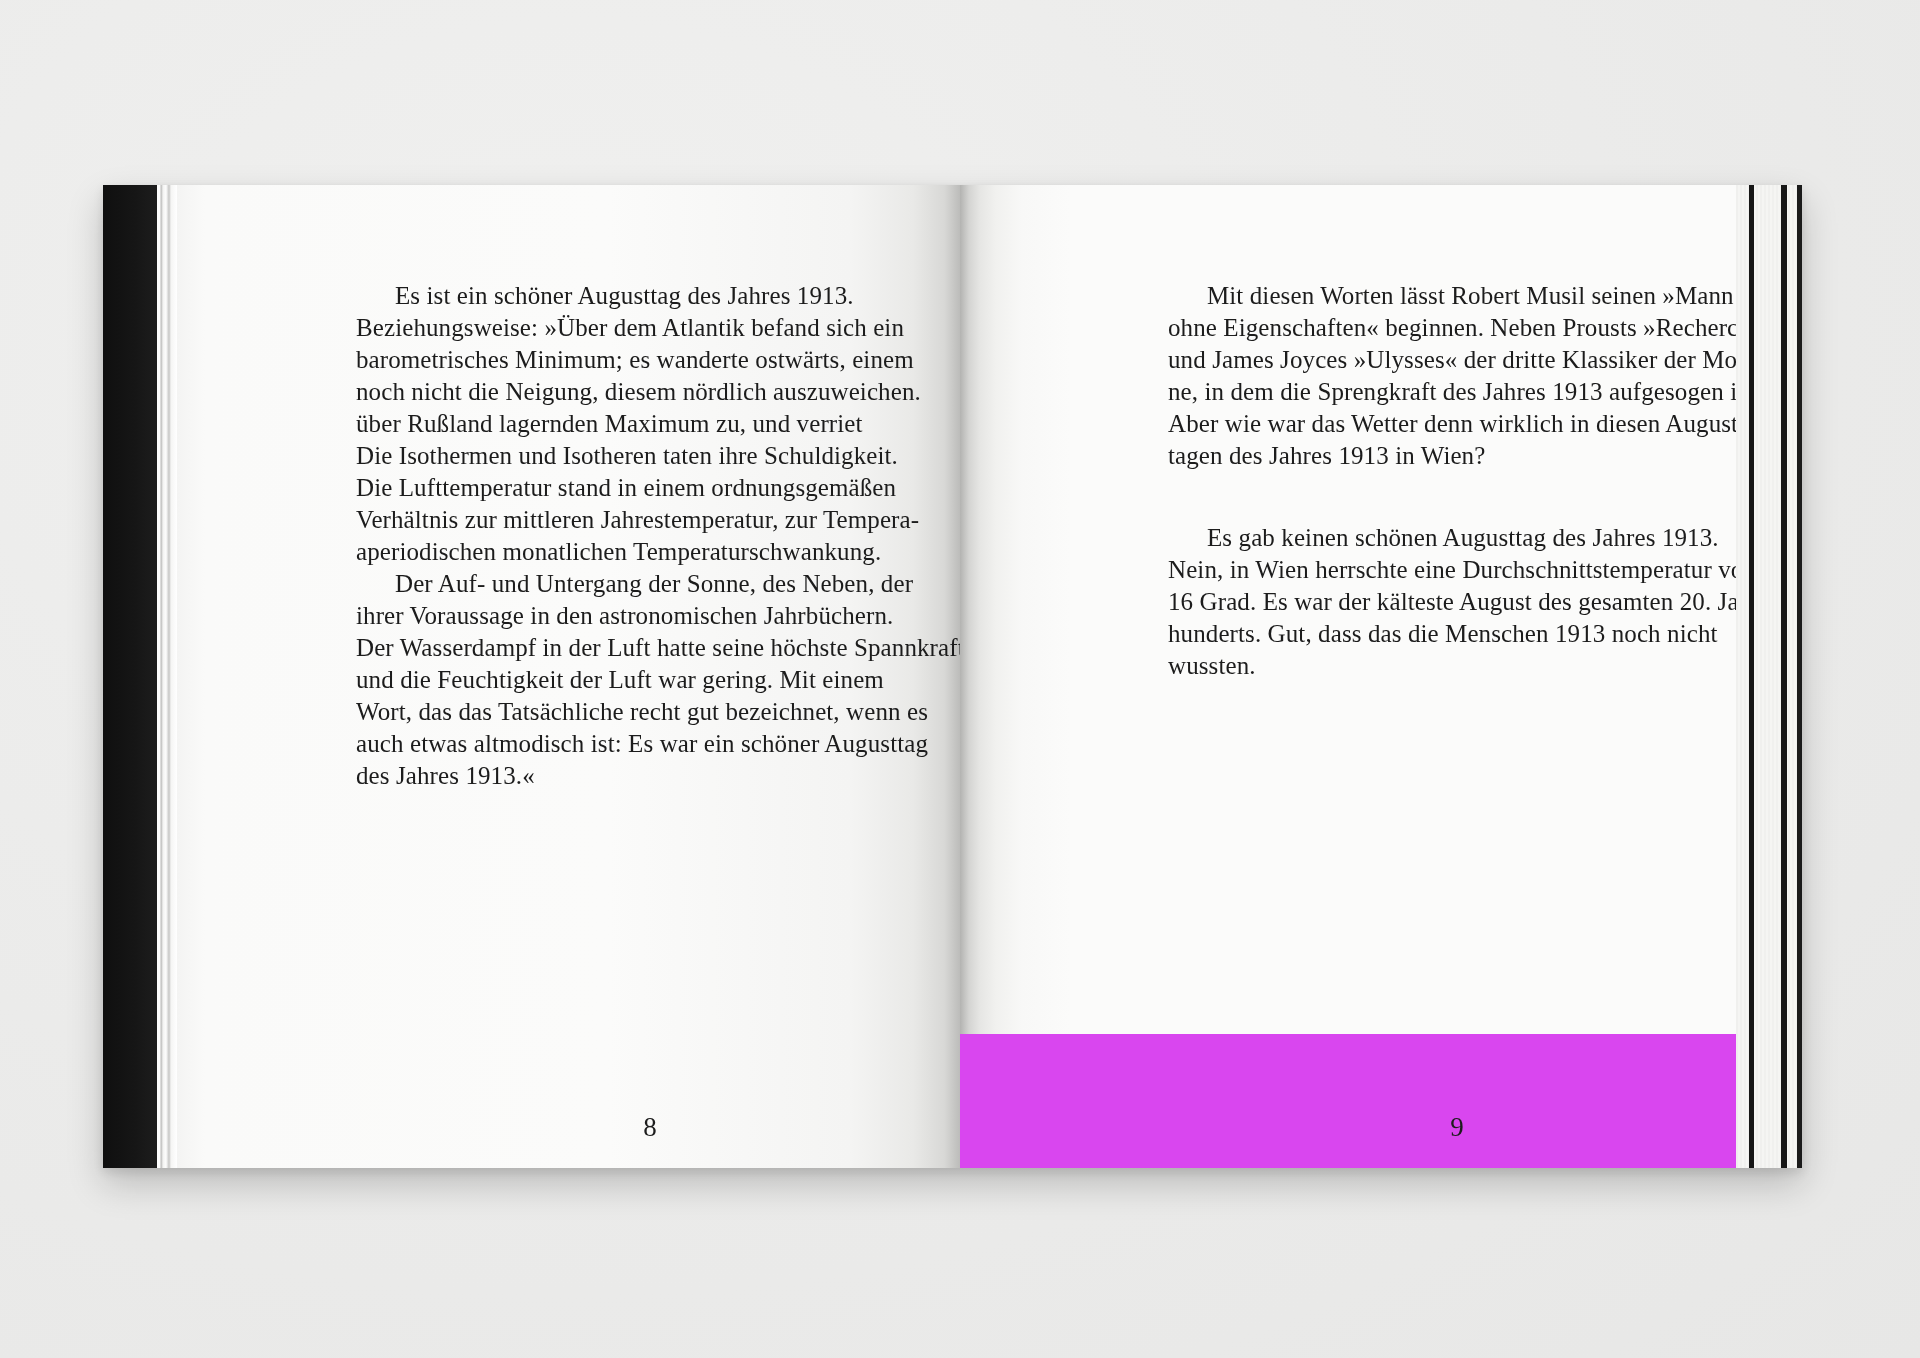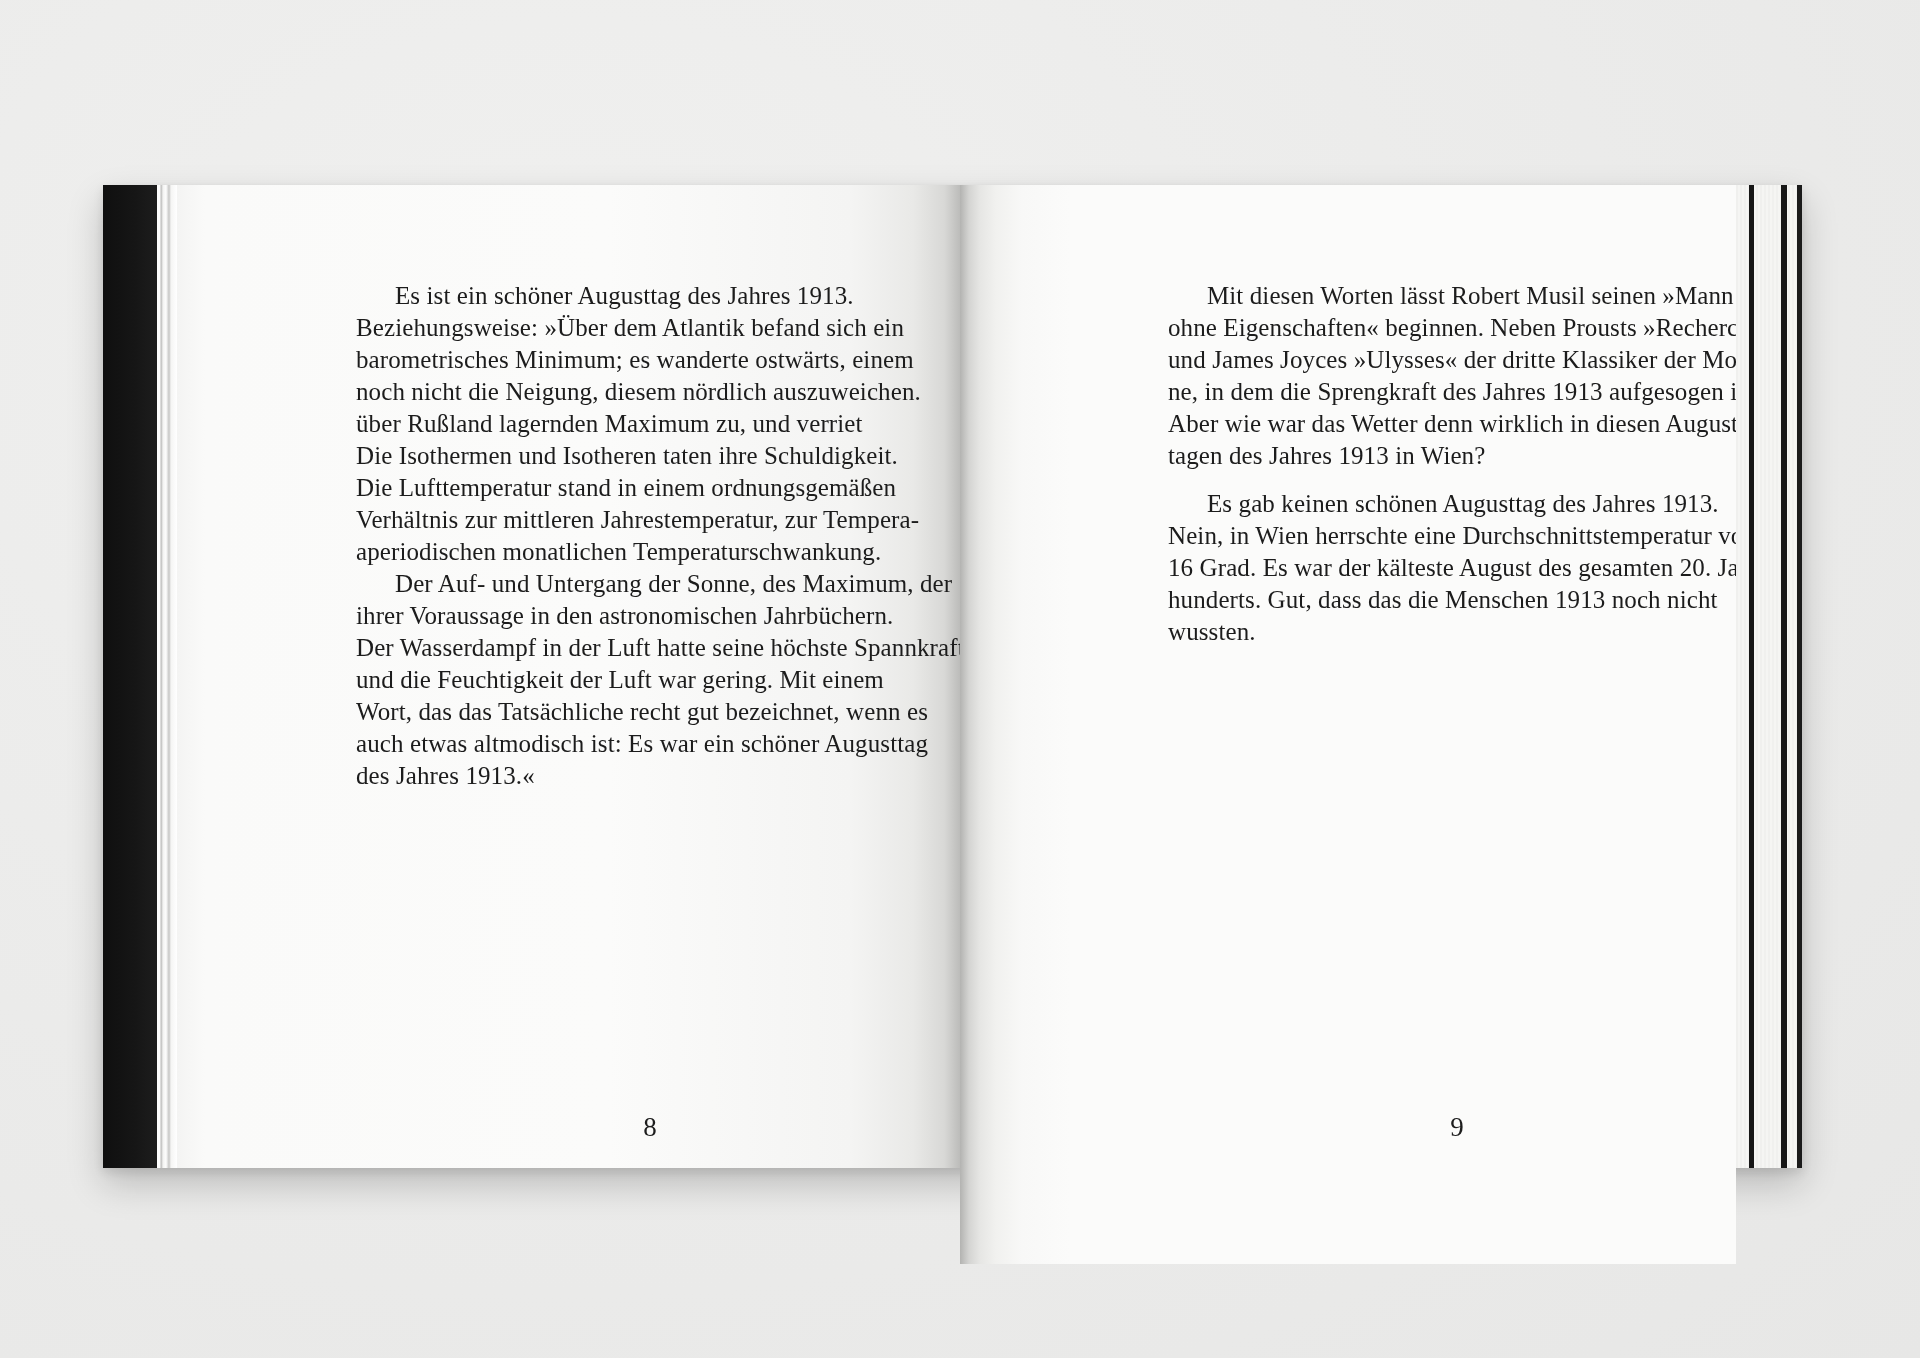--- a/index.html
+++ b/index.html
@@ -26,21 +26,21 @@
       #fdfdfd 0px, #fdfdfd 3px, #b9b9b8 4px, #f2f2f1 6px,
       #fdfdfd 9px, #c6c6c5 12px, #f5f5f4 14px, #ffffff 20px);
   }
   .page-left {
     position: absolute; left: 74px; top: 0; width: 783px; height: 983px;
     background: linear-gradient(90deg,
       #f4f4f3 0px, #fafaf9 28px, #fbfbfa 55%, #f4f4f3 86%,
       #e9e9e7 94%, #d8d8d6 98%, #bcbcba 100%);
   }
   .page-right {
-    position: absolute; left: 857px; top: 0; width: 776px; height: 1079px;
+    position: absolute; left: 857px; top: 0; width: 776px; height: 849px;
     background: linear-gradient(90deg,
       #b3b3b1 0px, #d4d4d2 9px, #e6e6e4 20px, #f1f1ef 36px,
       #f8f8f7 62px, #fbfbfa 110px, #fbfbfa 100%);
   }
   .edges-right {
     position: absolute; left: 1633px; top: 0; width: 66px; height: 983px;
     background: repeating-linear-gradient(90deg,
       #f0f0ee 0px, #f0f0ee 1.6px, #cdcdcb 1.6px, #cdcdcb 2.4px, #f5f5f3 2.4px, #f5f5f3 4px);
   }
   .edge-bar { position: absolute; top: 0; height: 983px; background: #161616; }
@@ -50,21 +50,21 @@
 
   .text-column {
     position: absolute; top: 95px;
     color: #1c1c1c; font-size: 25px; line-height: 32px;
     letter-spacing: 0.1px;
   }
   .col-left  { left: 179px; width: 588px; }   
   .col-right { left: 208px; width: 578px; }   
   .line { height: 32px; white-space: nowrap; }
   .line.indent { padding-left: 39px; }
-  .spaced .paragraph + .paragraph { margin-top: 16px; }
+  .spaced .paragraph + .paragraph { margin-top: 50px; }
 
   .page-number {
     position: absolute; top: 925px; height: 34px;
     color: #1d1d1d; font-size: 27px; line-height: 34px; text-align: center;
   }
   .num-left  { left: 179px; width: 588px; }
   .num-right { left: 208px; width: 578px; }
 </style>
 </head>
 <body>
@@ -82,21 +82,21 @@
             <div class="line">Beziehungsweise: »Über dem Atlantik befand sich ein</div>
             <div class="line">barometrisches Minimum; es wanderte ostwärts, einem</div>
             <div class="line">noch nicht die Neigung, diesem nördlich auszuweichen.</div>
             <div class="line">über Rußland lagernden Maximum zu, und verriet</div>
             <div class="line">Die Isothermen und Isotheren taten ihre Schuldigkeit.</div>
             <div class="line">Die Lufttemperatur stand in einem ordnungsgemäßen</div>
             <div class="line">Verhältnis zur mittleren Jahrestemperatur, zur Tempera-</div>
             <div class="line">aperiodischen monatlichen Temperaturschwankung.</div>
           </div>
           <div class="paragraph">
-            <div class="line indent">Der Auf- und Untergang der Sonne, des Maximum, der</div>
+            <div class="line indent">Der Auf- und Untergang der Sonne, des Neben, der</div>
             <div class="line">ihrer Voraussage in den astronomischen Jahrbüchern.</div>
             <div class="line">Der Wasserdampf in der Luft hatte seine höchste Spannkraft,</div>
             <div class="line">und die Feuchtigkeit der Luft war gering. Mit einem</div>
             <div class="line">Wort, das das Tatsächliche recht gut bezeichnet, wenn es</div>
             <div class="line">auch etwas altmodisch ist: Es war ein schöner Augusttag</div>
             <div class="line">des Jahres 1913.«</div>
           </div>
         </div>
       <div class="page-number num-left">8</div>
     </div>

